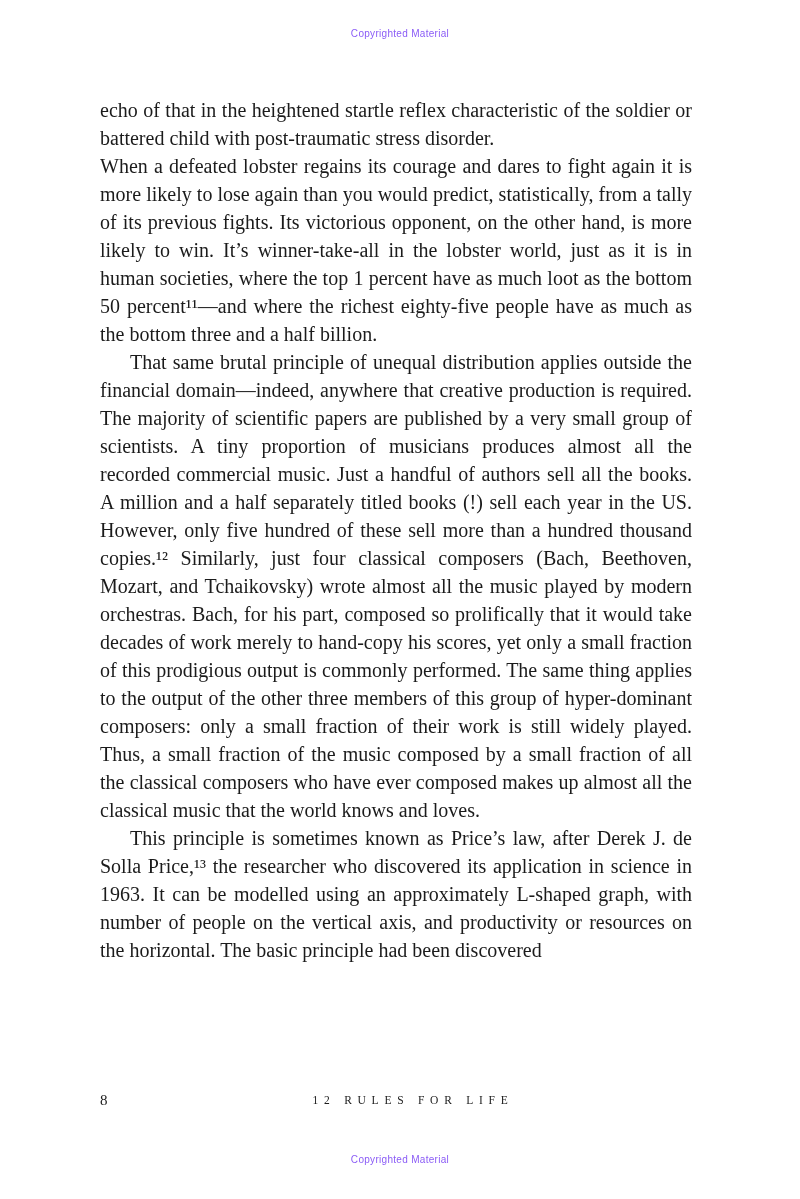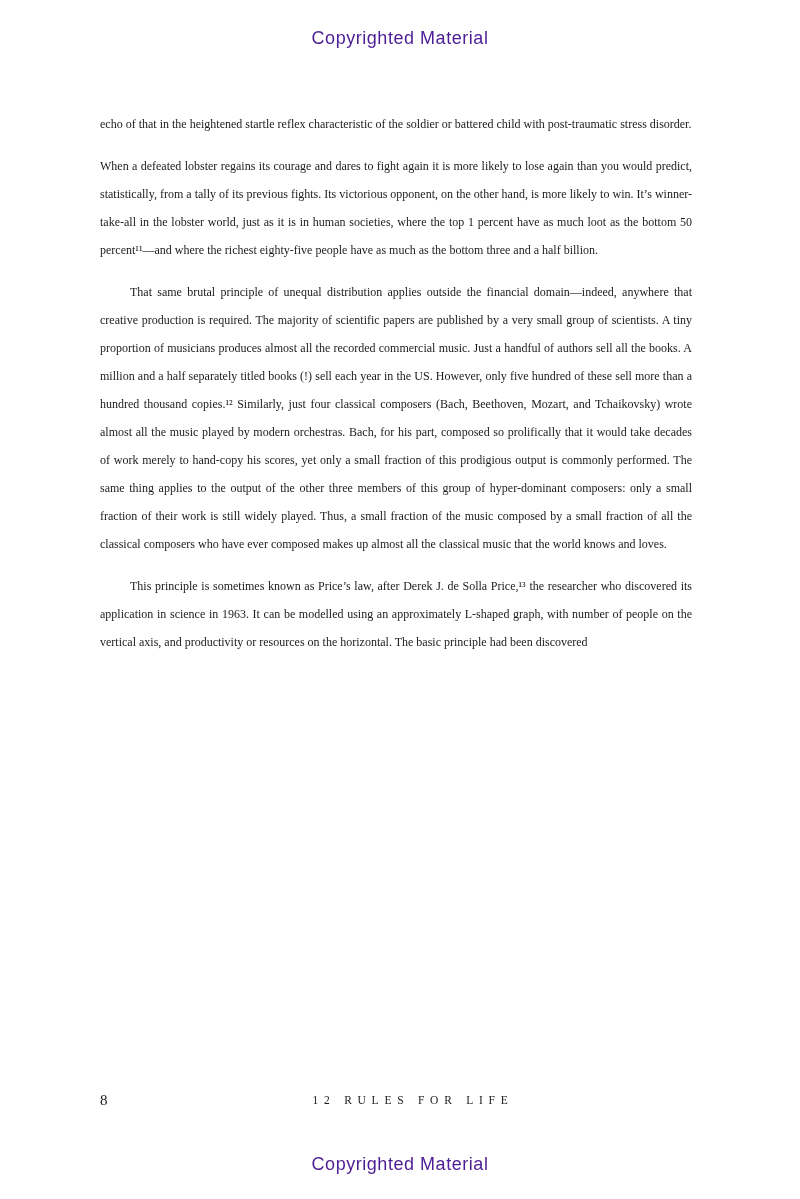--- a/index.html
+++ b/index.html
@@ -12,38 +12,37 @@
     font-family: "Liberation Serif", serif;
     color: #1b1b1b;
     overflow: hidden;
   }
   .copyright {
     position: absolute;
     left: 0;
     width: 100%;
     text-align: center;
     font-family: "Liberation Sans", sans-serif;
-    font-size: 18px;
-    color: #4c1d95;
+    font-size: 10px;
+    color: #8b5cf6;
     letter-spacing: 0.03em;
   }
   .copyright-top { top: 28px; }
   .copyright-bottom { top: 1154px; }
   .content {
     position: absolute;
     top: 96px;
     left: 100px;
     width: 592px;
   }
   .body-par {
-    font-size: 12px;
+    font-size: 20px;
     line-height: 28px;
     text-align: justify;
     color: #1b1b1b;
-    margin-top: 14px;
   }
   .body-par.indent { text-indent: 30px; }
   .section-heading {
     font-family: "Liberation Sans", sans-serif;
     font-weight: bold;
     font-size: 16px;
     line-height: 20px;
     color: #111111;
     letter-spacing: 0.01em;
     margin: 42px 0 26px 0;

